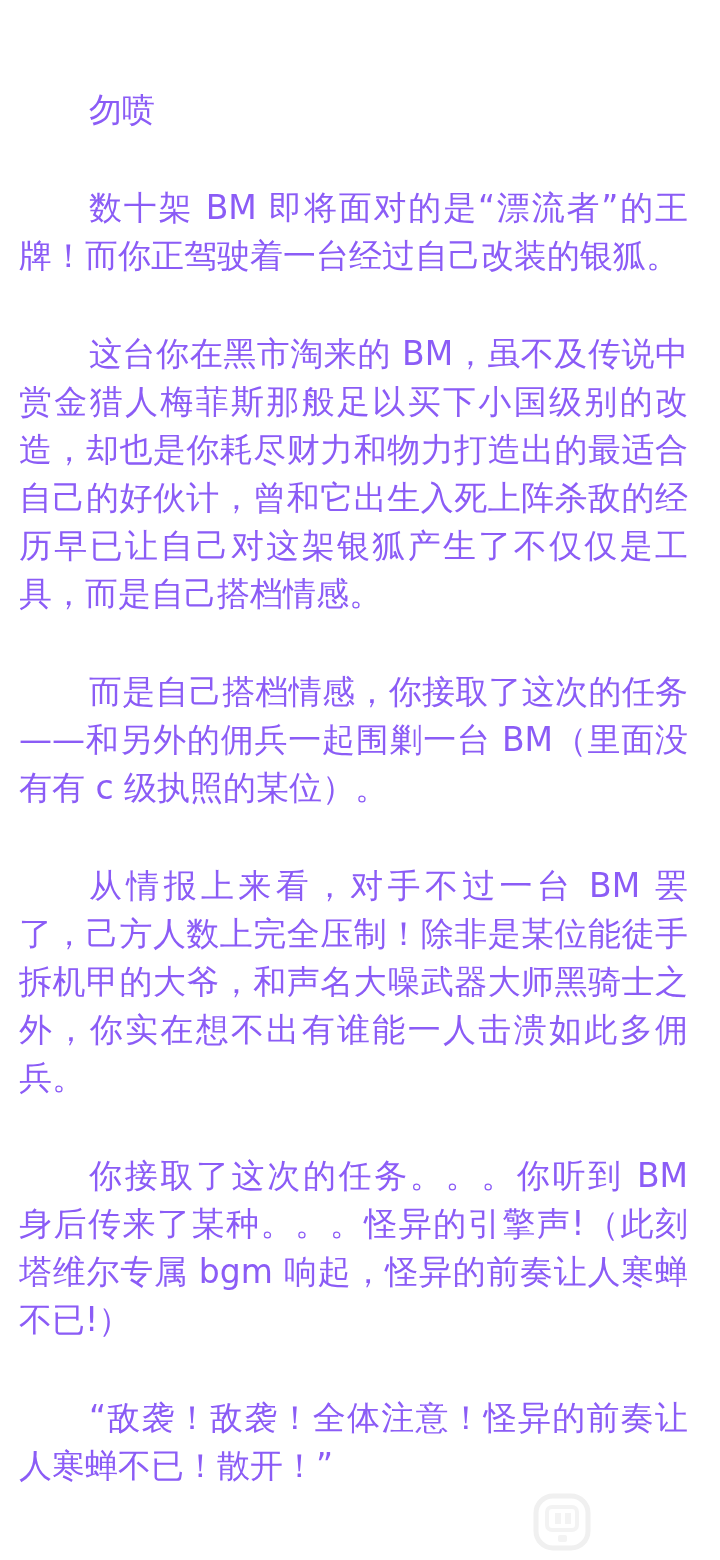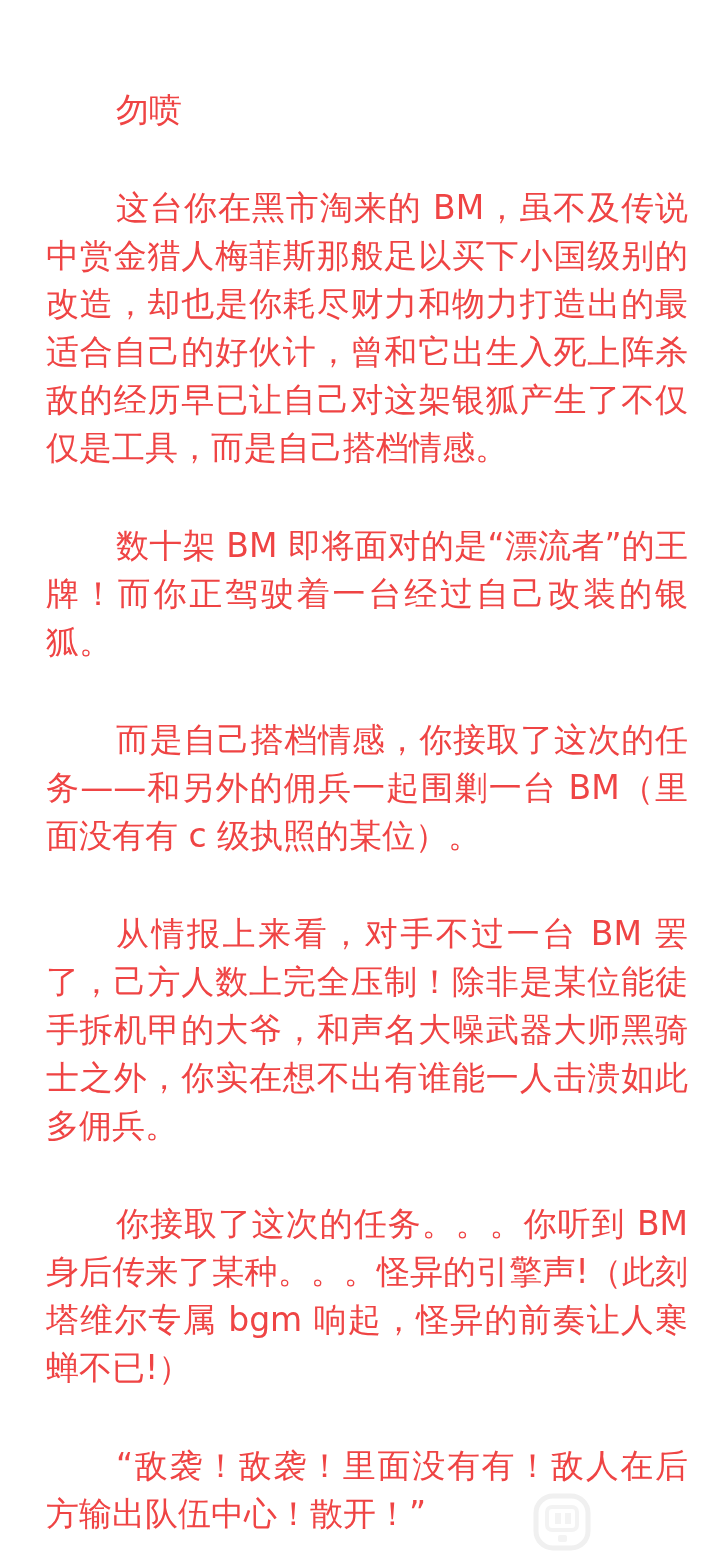--- a/index.html
+++ b/index.html
@@ -13,22 +13,22 @@
     height: 1560px;
     background: #ffffff;
     overflow: hidden;
     margin: 0 auto;
     font-family: "DejaVu Sans", "Liberation Sans", sans-serif;
   }
   .page {
     box-sizing: border-box;
     width: 100%;
     height: 100%;
-    padding: 86px 32px 0 46px;
-    color: #ef4444;
+    padding: 86px 32px 0 19px;
+    color: #8b5cf6;
     font-size: 33px;
     line-height: 48px;
     text-align: justify;
     letter-spacing: 0;
   }
   .page p {
     margin: 0 0 50px 0;
     text-indent: 70px;
     word-break: break-word;
   }
@@ -41,26 +41,26 @@
     opacity: 1;
     pointer-events: none;
   }
 </style>
 </head>
 <body>
 
 <div id="screen">
   <div class="page">
     <p>勿喷</p>
+    <p>数十架 BM 即将面对的是“漂流者”的王牌！而你正驾驶着一台经过自己改装的银狐。</p>
     <p>这台你在黑市淘来的 BM，虽不及传说中赏金猎人梅菲斯那般足以买下小国级别的改造，却也是你耗尽财力和物力打造出的最适合自己的好伙计，曾和它出生入死上阵杀敌的经历早已让自己对这架银狐产生了不仅仅是工具，而是自己搭档情感。</p>
-    <p>数十架 BM 即将面对的是“漂流者”的王牌！而你正驾驶着一台经过自己改装的银狐。</p>
     <p>而是自己搭档情感，你接取了这次的任务——和另外的佣兵一起围剿一台 BM（里面没有有 c 级执照的某位）。</p>
     <p>从情报上来看，对手不过一台 BM 罢了，己方人数上完全压制！除非是某位能徒手拆机甲的大爷，和声名大噪武器大师黑骑士之外，你实在想不出有谁能一人击溃如此多佣兵。</p>
     <p>你接取了这次的任务。。。你听到 BM 身后传来了某种。。。怪异的引擎声!（此刻塔维尔专属 bgm 响起，怪异的前奏让人寒蝉不已!）</p>
-    <p>“敌袭！敌袭！里面没有有！敌人在后方输出队伍中心！散开！”</p>
+    <p>“敌袭！敌袭！全体注意！怪异的前奏让人寒蝉不已！散开！”</p>
 
   </div>
 
   <div class="watermark">
     <svg width="58" height="58" viewBox="0 0 58 58" xmlns="http://www.w3.org/2000/svg">
       <rect x="3" y="3" width="52" height="52" rx="17" fill="none" stroke="#f0f0f0" stroke-width="5"></rect>
       <rect x="14" y="14" width="30" height="23" rx="5" fill="none" stroke="#f3f3f3" stroke-width="4"></rect>
       <rect x="22" y="20" width="6" height="11" fill="#f3f3f3"></rect>
       <rect x="32" y="20" width="6" height="11" fill="#f3f3f3"></rect>
       <rect x="25" y="42" width="9" height="7" rx="2" fill="#f3f3f3"></rect>

